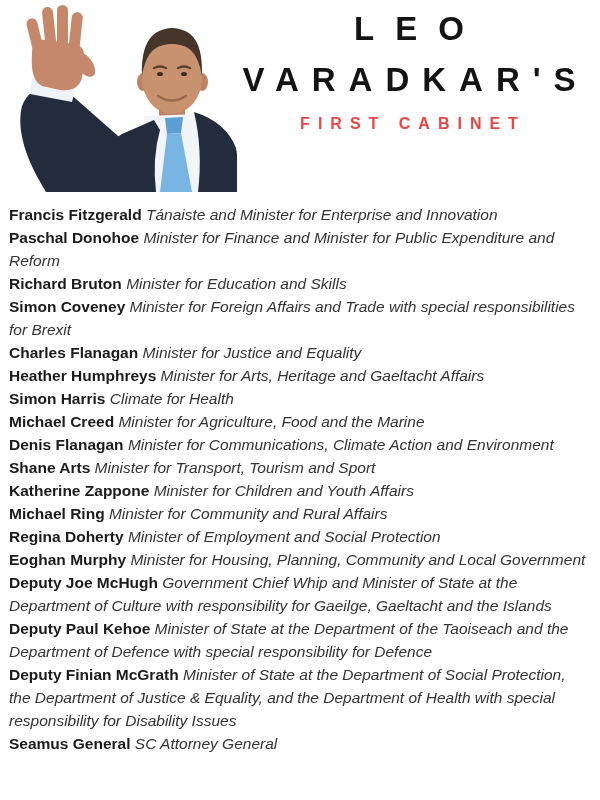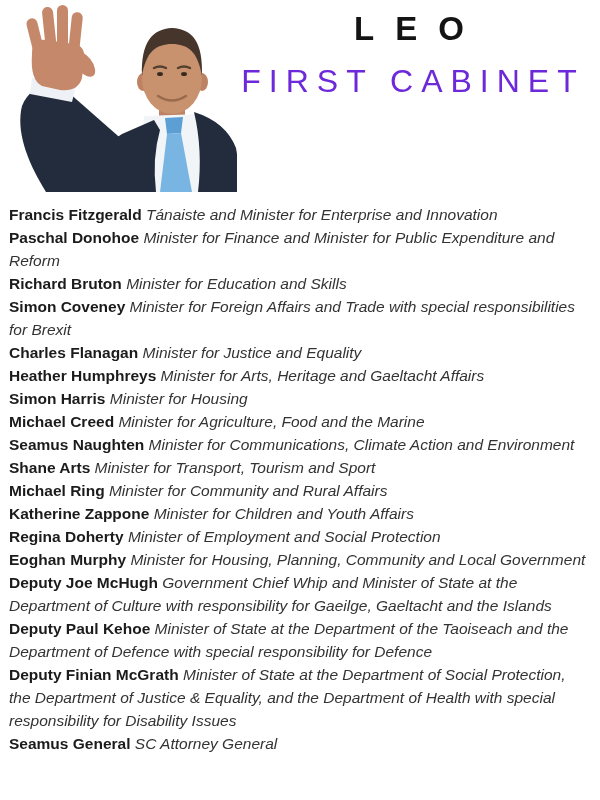--- a/index.html
+++ b/index.html
@@ -20,23 +20,23 @@
   .title-line1 {
     font-size:33px; font-weight:bold; line-height:1;
     letter-spacing:21px; padding-left:21px;
   }
   .title-line2 {
     font-size:33px; font-weight:bold; line-height:1;
     letter-spacing:13px; padding-left:13px; margin-top:18px;
     white-space:nowrap;
   }
   .subtitle {
-    font-size:32px; font-weight:normal; line-height:1;
+    font-size:16px; font-weight:bold; line-height:1;
     letter-spacing:8px; padding-left:8px; margin-top:20px;
-    color:#6d28d9;
+    color:#ef4444;
   }
 
   
   .cabinet-list {
     padding:7px 10px 0 9px;
     font-size:15.5px; line-height:23px; color:#2e2e2e;
   }
   .entry { margin:0; }
   .name { font-weight:bold; color:#1b1b1b; }
   .role { font-style:italic; color:#333333; }
@@ -87,20 +87,21 @@
           <rect x="55" y="3" width="11" height="50" rx="5.5"></rect>
           <rect x="68" y="10" width="11" height="44" rx="5.5" transform="rotate(6 73 32)"></rect>
           <path d="M30,52 Q30,36 44,38 L72,42 Q84,44 82,58 L80,76 Q76,90 58,88 L40,84 Q28,78 30,52 Z"></path>
           <ellipse cx="82" cy="62" rx="8" ry="15" transform="rotate(-38 82 62)"></ellipse>
         </g>
       </svg>
     </div>
 
     <div class="title-block">
       <div class="title-line1">LEO</div>
+      <div class="title-line2">VARADKAR'S</div>
       <div class="subtitle">FIRST CABINET</div>
     </div>
 
   </header>
 
   <main class="cabinet-list">
     <p class="entry">
       <span class="name">Francis Fitzgerald</span>
       <span class="role">Tánaiste and Minister for Enterprise and Innovation</span>
     </p>
@@ -119,41 +120,41 @@
     <p class="entry">
       <span class="name">Charles Flanagan</span>
       <span class="role">Minister for Justice and Equality</span>
     </p>
     <p class="entry">
       <span class="name">Heather Humphreys</span>
       <span class="role">Minister for Arts, Heritage and Gaeltacht Affairs</span>
     </p>
     <p class="entry">
       <span class="name">Simon Harris</span>
-      <span class="role">Minister for Housing</span>
+      <span class="role">Climate for Health</span>
     </p>
     <p class="entry">
       <span class="name">Michael Creed</span>
       <span class="role">Minister for Agriculture, Food and the Marine</span>
     </p>
     <p class="entry">
-      <span class="name">Seamus Naughten</span>
+      <span class="name">Denis Flanagan</span>
       <span class="role">Minister for Communications, Climate Action and Environment</span>
     </p>
     <p class="entry">
       <span class="name">Shane Arts</span>
       <span class="role">Minister for Transport, Tourism and Sport</span>
     </p>
     <p class="entry">
+      <span class="name">Katherine Zappone</span>
+      <span class="role">Minister for Children and Youth Affairs</span>
+    </p>
+    <p class="entry">
       <span class="name">Michael Ring</span>
       <span class="role">Minister for Community and Rural Affairs</span>
-    </p>
-    <p class="entry">
-      <span class="name">Katherine Zappone</span>
-      <span class="role">Minister for Children and Youth Affairs</span>
     </p>
     <p class="entry">
       <span class="name">Regina Doherty</span>
       <span class="role">Minister of Employment and Social Protection</span>
     </p>
     <p class="entry">
       <span class="name">Eoghan Murphy</span>
       <span class="role">Minister for Housing, Planning, Community and Local Government</span>
     </p>
     <p class="entry">

